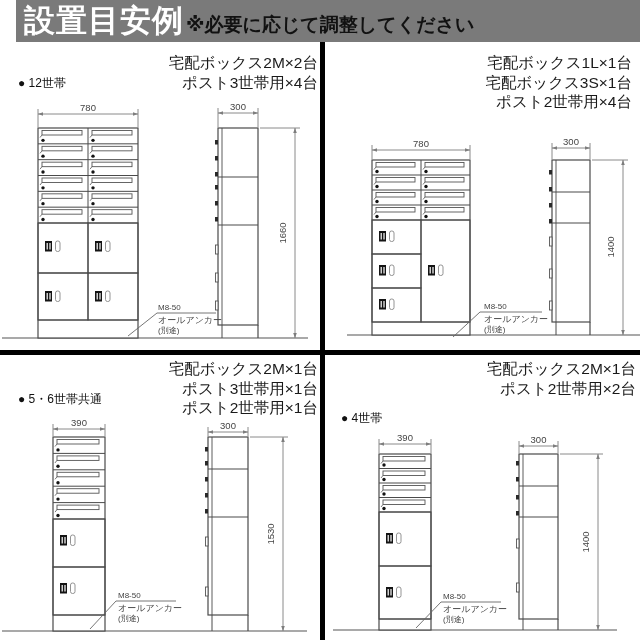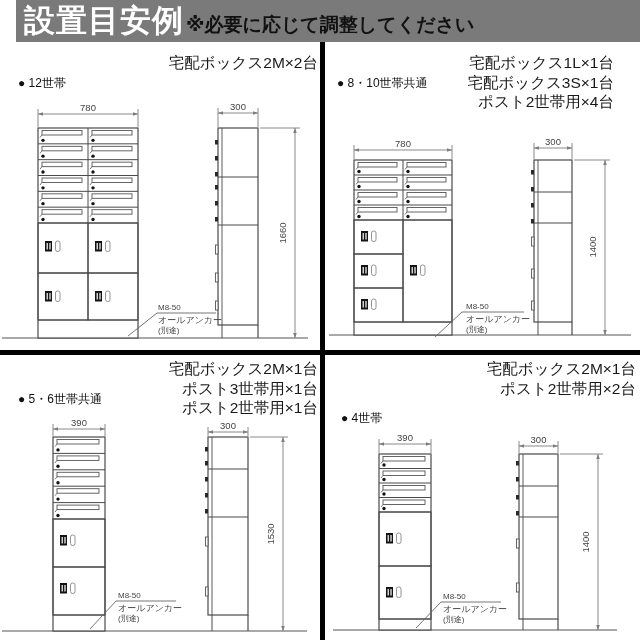--- a/index.html
+++ b/index.html
@@ -6,21 +6,21 @@
   body{width:640px;height:640px;font-family:"Liberation Sans","DejaVu Sans",sans-serif;}
   .page{position:relative;width:640px;height:640px;background:#fff;overflow:hidden;}
   .header{position:absolute;left:16px;top:0;width:640px;height:42px;background:#7a7a7a;
           white-space:nowrap;padding-left:8px;box-sizing:border-box;}
   .title{font-size:31px;font-weight:bold;color:#ffffff;line-height:42px;letter-spacing:1px;}
   .note{font-size:19px;font-weight:bold;color:#111111;margin-left:2px;}
   .vdiv{position:absolute;left:320px;top:42px;width:5px;height:598px;background:#000;}
   .hdiv{position:absolute;left:0;top:350px;width:640px;height:5px;background:#000;}
   .quad{position:absolute;}
   .q0{left:0;top:42px;width:320px;height:308px;}
-  .q1{left:321px;top:42px;width:297px;height:308px;}
+  .q1{left:339px;top:42px;width:297px;height:308px;}
   .q2{left:0;top:355px;width:320px;height:285px;}
   .q3{left:325px;top:355px;width:315px;height:285px;}
   svg.draw{position:absolute;left:0;top:0;display:block;}
   .specs{position:absolute;text-align:right;font-size:15.5px;line-height:19.5px;color:#1a1a1a;}
   .q0 .specs{right:2px;top:11px;}
   .q1 .specs{right:4px;top:11px;}
   .q2 .specs{right:2px;top:4px;}
   .q3 .specs{right:4px;top:4px;}
   .qlabel{position:absolute;font-size:12px;color:#111;}
   .q0 .qlabel{left:18px;top:33px;}
@@ -33,20 +33,21 @@
 <body>
 
 <div class="page">
   <div class="header">
     <span class="title">設置目安例</span><span class="note">※必要に応じて調整してください</span>
   </div>
 
   <section class="quad q0">
     <div class="specs">
         <div>宅配ボックス2M×2台</div>
+        <div>ポスト3世帯用×4台</div>
       </div>
     <div class="qlabel">● 12世帯</div>
     <svg class="draw" width="320" height="308" viewBox="0 0 320 308">
         <g>
           <line x1="2" y1="296" x2="308" y2="296" stroke="#555" stroke-width="1.1"></line>
         </g>
         <g>
           <rect x="38" y="86" width="100" height="210" fill="#ffffff" stroke="#4a4a4a" stroke-width="1.2"></rect>
           <line x1="38" y1="101.83333333333333" x2="138" y2="101.83333333333333" stroke="#4a4a4a" stroke-width="1"></line>
           <line x1="38" y1="117.66666666666667" x2="138" y2="117.66666666666667" stroke="#4a4a4a" stroke-width="1"></line>
@@ -202,21 +203,20 @@
         </g>
       </svg>
   </section>
 
   <section class="quad q1">
     <div class="specs">
         <div>宅配ボックス1L×1台</div>
         <div>宅配ボックス3S×1台</div>
         <div>ポスト2世帯用×4台</div>
       </div>
-    <div class="qlabel">● 8・10世帯共通</div>
     <svg class="draw" width="315" height="308" viewBox="0 0 315 308">
         <g>
           <line x1="8" y1="293" x2="310" y2="293" stroke="#555" stroke-width="1.1"></line>
         </g>
         <g>
           <rect x="33" y="118" width="98" height="175" fill="#ffffff" stroke="#4a4a4a" stroke-width="1.2"></rect>
           <line x1="33" y1="133" x2="131" y2="133" stroke="#4a4a4a" stroke-width="1"></line>
           <line x1="33" y1="148" x2="131" y2="148" stroke="#4a4a4a" stroke-width="1"></line>
           <line x1="33" y1="163" x2="131" y2="163" stroke="#4a4a4a" stroke-width="1"></line>
           <line x1="33" y1="178" x2="131" y2="178" stroke="#4a4a4a" stroke-width="1"></line>

